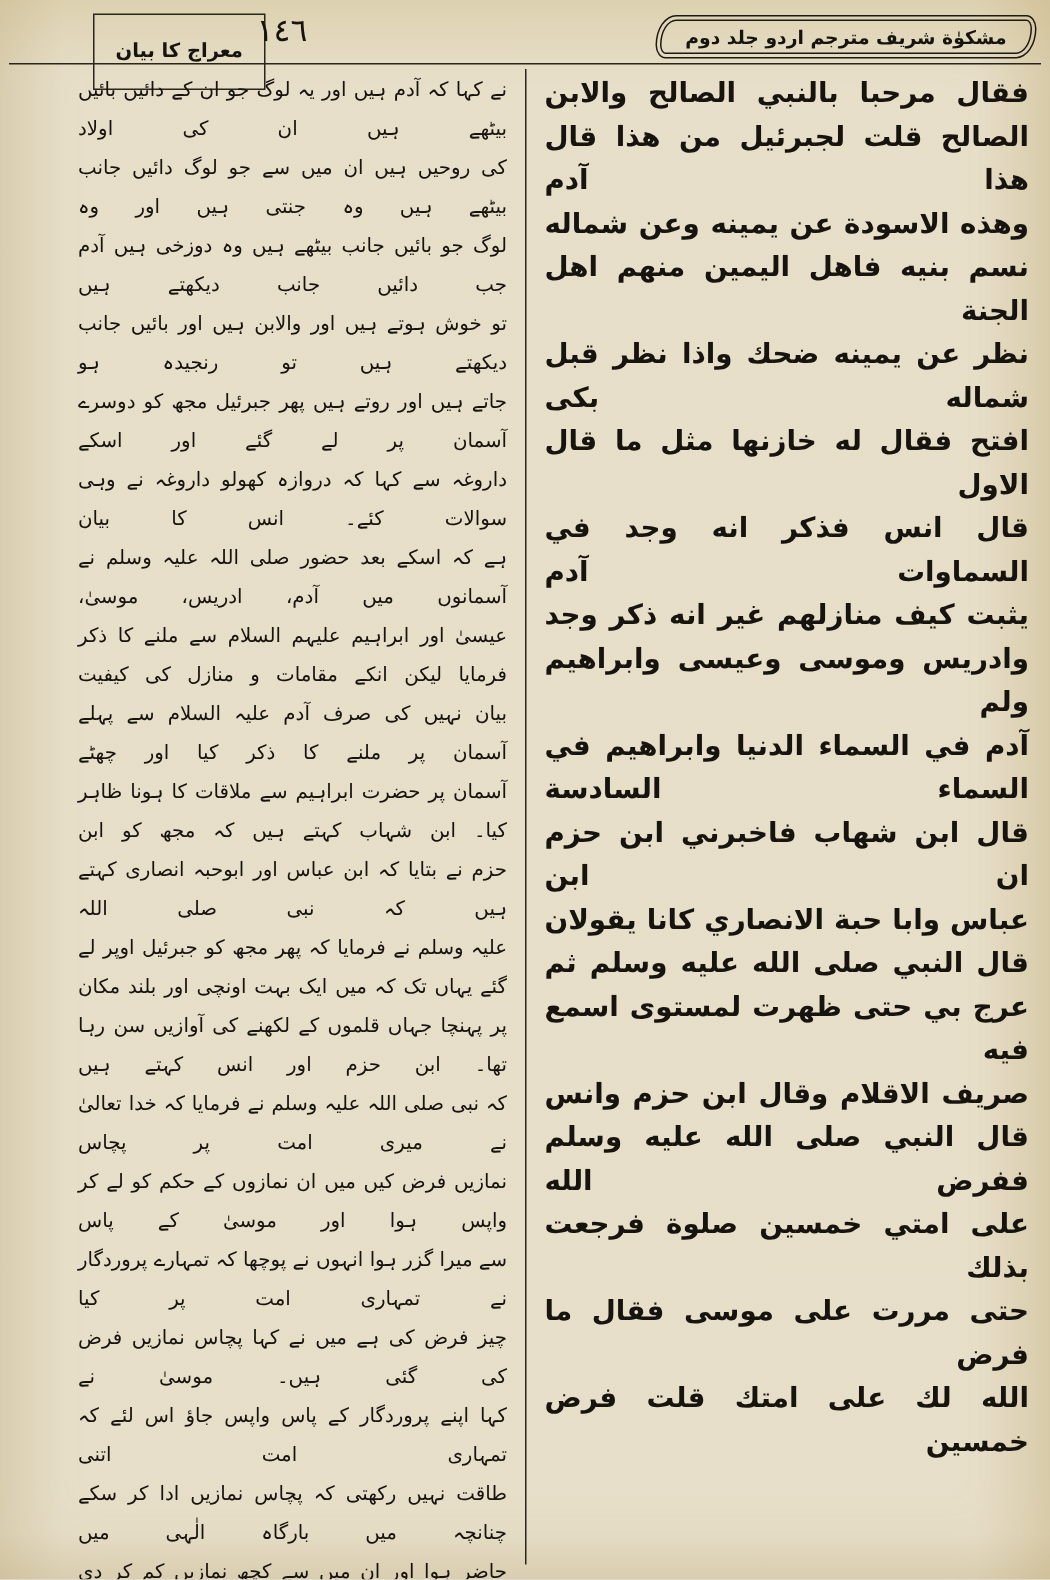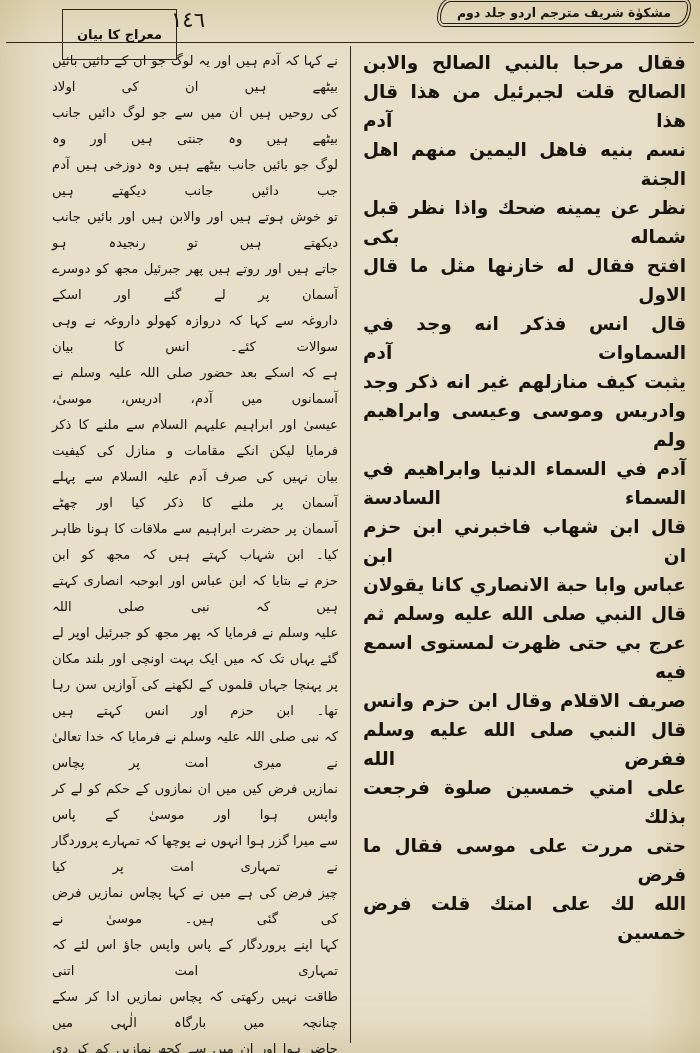--- a/index.html
+++ b/index.html
@@ -18,21 +18,21 @@
   .left-title-box{
     position:absolute;top:9px;left:62px;
     border:1px solid #2a251d;padding:17px 14px;
     font-size:13px;font-weight:bold;direction:rtl;
   }
   .page-number{
     position:absolute;top:8px;left:158px;width:60px;text-align:center;
     font-size:21px;font-weight:normal;letter-spacing:2px;
   }
   .right-cartouche{
-    position:absolute;top:1px;right:12px;min-width:200px;text-align:left;
+    position:absolute;top:13px;right:12px;min-width:200px;text-align:left;
     border:1.5px solid #1d1913;border-radius:18px 6px 18px 6px/28px 10px 28px 10px;
     outline:1px solid #1d1913;outline-offset:2px;
     padding:3px 16px;font-size:12.5px;font-weight:bold;direction:rtl;
   }
   .header-rule{
     position:absolute;top:42px;left:6px;right:6px;height:0;
     border-top:1.6px solid #2a251d;
   }
   
   .content{
@@ -71,20 +71,21 @@
     </div>
   </div>
 
   <div class="header-rule"></div>
 
   <div class="content">
 
     <div class="col-arabic" lang="ar">
         <div class="ar-line">فقال مرحبا بالنبي الصالح والابن</div>
         <div class="ar-line">الصالح قلت لجبرئيل من هذا قال هذا آدم</div>
+        <div class="ar-line">وهذه الاسودة عن يمينه وعن شماله</div>
         <div class="ar-line">نسم بنيه فاهل اليمين منهم اهل الجنة</div>
         <div class="ar-line">نظر عن يمينه ضحك واذا نظر قبل شماله بكى</div>
         <div class="ar-line">افتح فقال له خازنها مثل ما قال الاول</div>
         <div class="ar-line">قال انس فذكر انه وجد في السماوات آدم</div>
         <div class="ar-line">يثبت كيف منازلهم غير انه ذكر وجد</div>
         <div class="ar-line">وادريس وموسى وعيسى وابراهيم ولم</div>
         <div class="ar-line">آدم في السماء الدنيا وابراهيم في السماء السادسة</div>
         <div class="ar-line">قال ابن شهاب فاخبرني ابن حزم ان ابن</div>
         <div class="ar-line">عباس وابا حبة الانصاري كانا يقولان</div>
         <div class="ar-line">قال النبي صلى الله عليه وسلم ثم</div>

